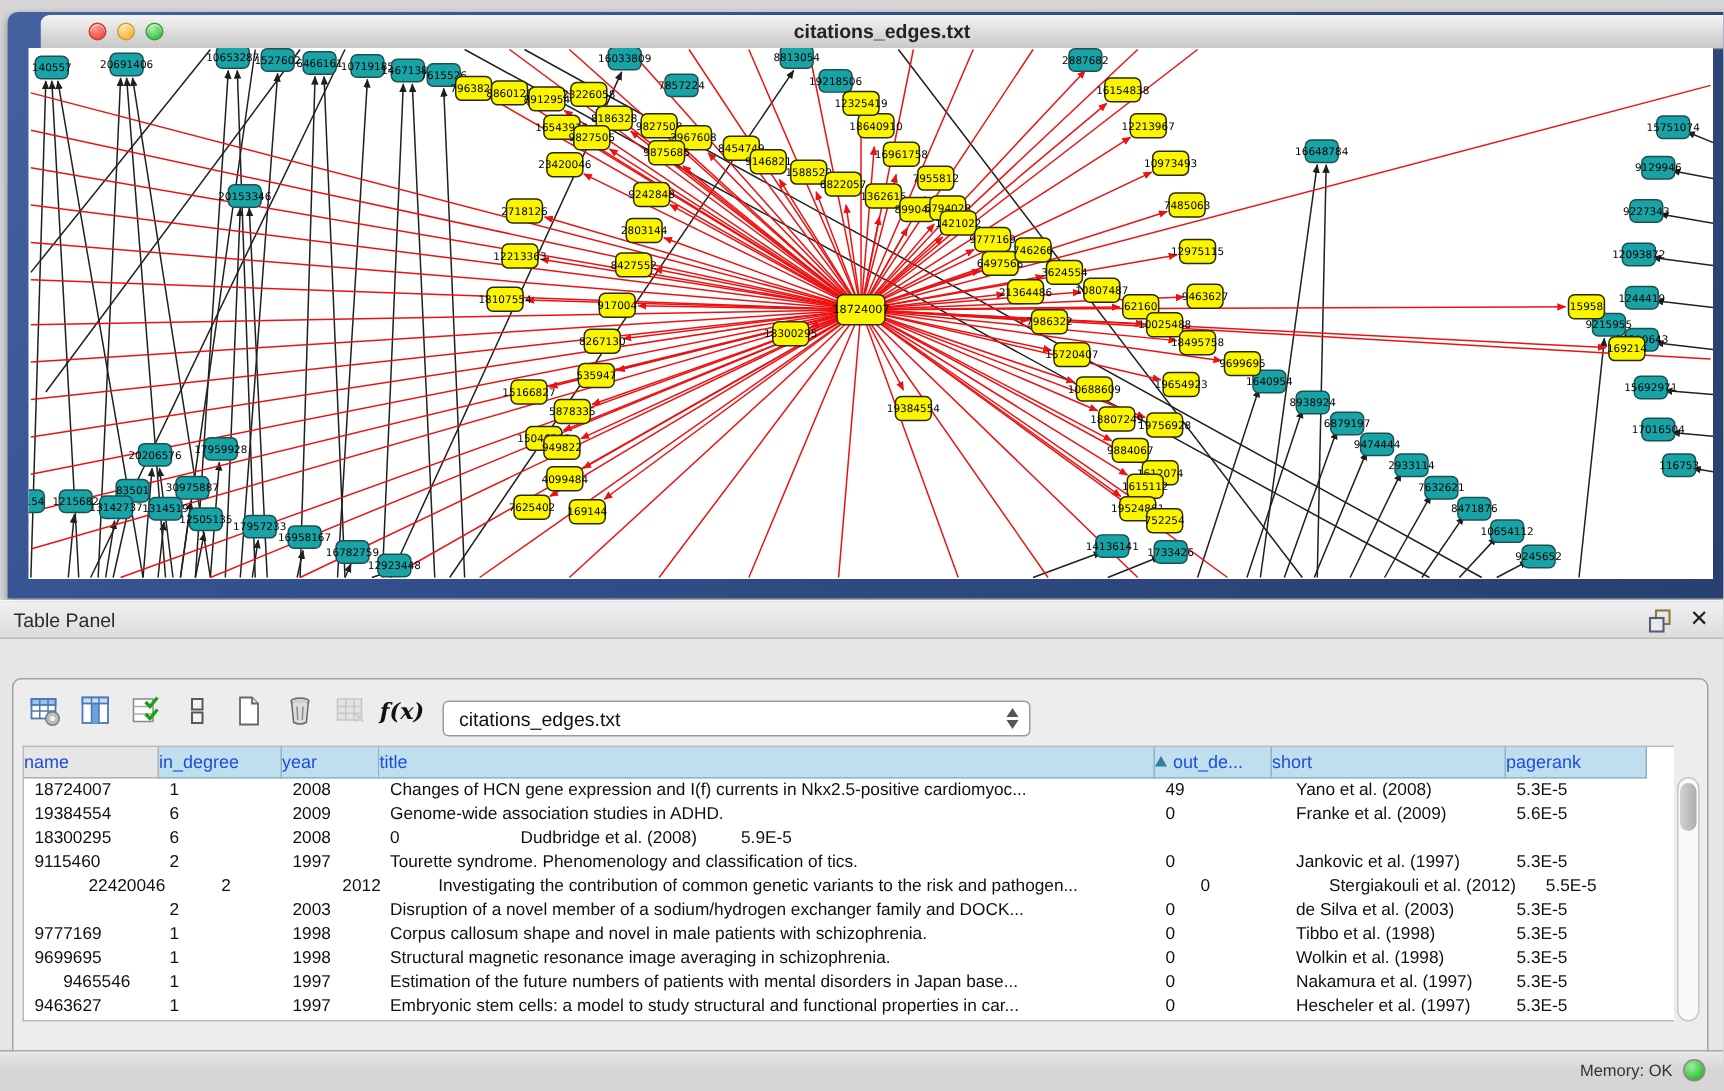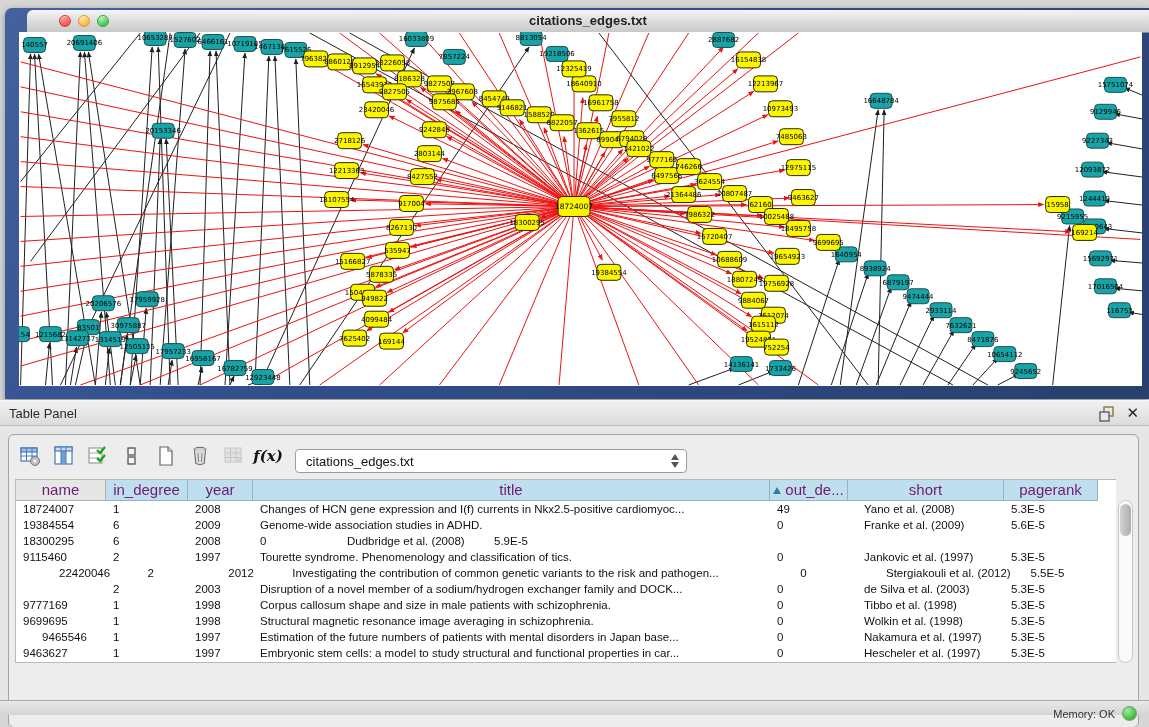--- a/index.html
+++ b/index.html
@@ -44,42 +44,42 @@
     border-top:1px solid #f8f8f8;border-bottom:1px solid #bdbdbd;box-sizing:border-box;
   }
   #table-panel-title{position:absolute;left:9px;top:5px;font-size:13px;color:#2b2b2b;}
   #float-icon{position:absolute;right:34px;top:5px;width:16px;height:16px;cursor:default;}
   #close-icon{position:absolute;right:10px;top:3px;font-size:15px;font-weight:bold;color:#1d1d1d;cursor:default;line-height:18px;}
 
   #panel-body{
     position:absolute;left:0;top:426px;width:100%;height:274px;background:#e6e6e6;
   }
   #table-container{
-    position:absolute;left:8px;top:8px;width:1131px;height:294px;
+    position:absolute;left:8px;top:26px;width:1131px;height:257px;
     border:1px solid #a3a3a3;border-radius:6px;background:#ededed;
     box-sizing:border-box;overflow:hidden;
   }
   #toolbar{position:absolute;left:8px;top:5px;height:32px;display:flex;align-items:center;gap:8px;}
   .icon-btn{width:26px;height:26px;display:flex;align-items:center;justify-content:center;border-radius:4px;}
   .icon-btn svg{display:block;}
   #fx-icon{font-family:"DejaVu Serif","Liberation Serif",serif;font-style:italic;font-weight:bold;font-size:15px;color:#111;}
   #table-selector{
     position:absolute;left:278px;top:9px;width:392px;height:24px;
     background:#ffffff;border:1px solid #9d9d9d;border-radius:4px;box-sizing:border-box;
   }
   #table-selector .sel-text{position:absolute;left:10px;top:4px;font-size:13px;color:#111;}
   .spinner{position:absolute;right:7px;top:4px;display:flex;flex-direction:column;gap:2px;}
   .spinner .up{width:0;height:0;border-left:4px solid transparent;border-right:4px solid transparent;border-bottom:6px solid #555;}
   .spinner .dn{width:0;height:0;border-left:4px solid transparent;border-right:4px solid transparent;border-top:6px solid #555;}
 
   #table-area{position:absolute;left:6px;top:44px;width:1101px;height:184px;background:#fff;border:1px solid #b9b9b9;border-right:none;box-sizing:border-box;}
   #header-row{display:flex;height:21px;}
   .hcell{
-    box-sizing:border-box;height:21px;line-height:20px;text-align:center;
-    font-size:15px;color:#701a75;background:#bfdfef;
+    box-sizing:border-box;height:21px;line-height:20px;
+    font-size:12px;color:#1d4ed8;background:#bfdfef;
     border-right:1px solid #8fb4c6;border-bottom:1px solid #8fb4c6;
     overflow:hidden;white-space:nowrap;
   }
   .hcell.gray{background:#e6e6e6;border-right:1px solid #b0b0b0;border-bottom:1px solid #b0b0b0;}
   .sort-tri{display:inline-block;width:0;height:0;border-left:4px solid transparent;border-right:4px solid transparent;border-bottom:7px solid #2d7f9e;margin-right:4px;vertical-align:1px;}
   .trow{display:flex;height:16px;}
   .tcell{
     box-sizing:border-box;font-size:11.5px;line-height:16px;color:#101010;
     overflow:hidden;white-space:nowrap;padding-left:7px;
   }
@@ -927,21 +927,21 @@
             <div class="tcell" style="width: 65px;">2003</div>
             <div class="tcell" style="width: 517px;">Disruption of a novel member of a sodium/hydrogen exchanger family and DOCK...</div>
             <div class="tcell" style="width: 78px;">0</div>
             <div class="tcell" style="width: 156px; padding-left: 16px;">de Silva et al. (2003)</div>
             <div class="tcell" style="width: 94px;">5.3E-5</div>
           </div>
           <div class="trow">
             <div class="tcell" style="width: 90px;">9777169</div>
             <div class="tcell" style="width: 82px;">1</div>
             <div class="tcell" style="width: 65px;">1998</div>
-            <div class="tcell" style="width: 517px;">Corpus callosum shape and size in male patients with schizophrenia.</div>
+            <div class="tcell" style="width: 517px;">Corpus callosum shape and novel in male patients with schizophrenia.</div>
             <div class="tcell" style="width: 78px;">0</div>
             <div class="tcell" style="width: 156px; padding-left: 16px;">Tibbo et al. (1998)</div>
             <div class="tcell" style="width: 94px;">5.3E-5</div>
           </div>
           <div class="trow">
             <div class="tcell" style="width: 90px;">9699695</div>
             <div class="tcell" style="width: 82px;">1</div>
             <div class="tcell" style="width: 65px;">1998</div>
             <div class="tcell" style="width: 517px;">Structural magnetic resonance image averaging in schizophrenia.</div>
             <div class="tcell" style="width: 78px;">0</div>

